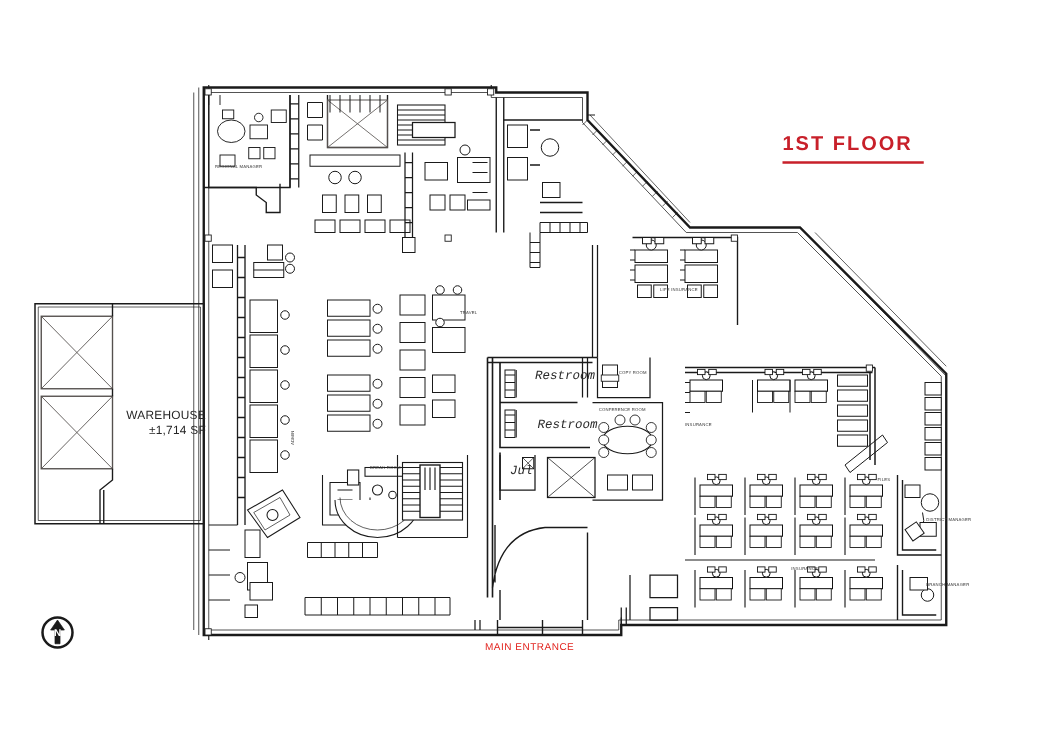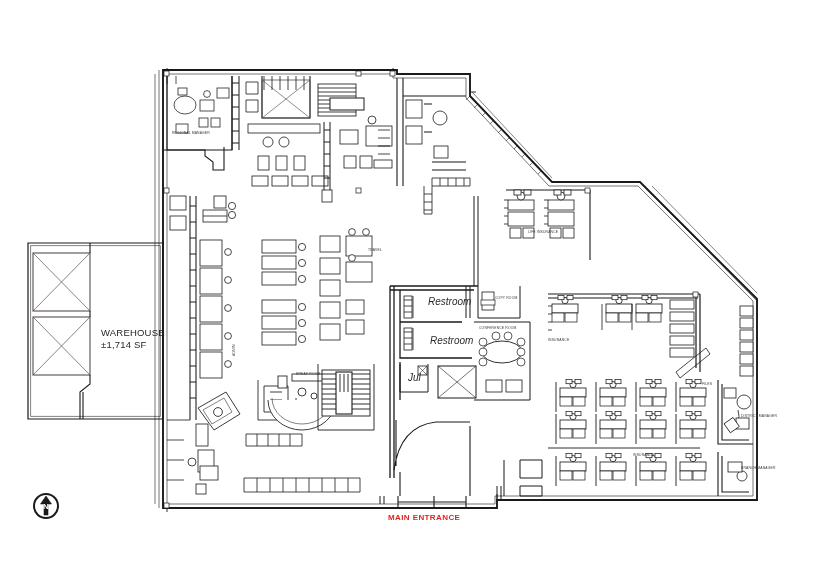--- a/index.html
+++ b/index.html
@@ -6,29 +6,29 @@
   body{width:830px;height:588px;position:relative;overflow:hidden;
        font-family:"Liberation Sans",sans-serif;color:#1a1a1a;}
   #stage{position:absolute;left:0;top:0;width:830px;height:588px;background:#fff;}
   #plan{position:absolute;left:0;top:0;}
 
   .title-wrap{position:absolute;left:626px;top:108px;}
   .title-txt{font-size:16px;font-weight:bold;letter-spacing:1.6px;
              color:#c8202a;font-family:"Liberation Sans",sans-serif;line-height:1;}
   .title-rule{margin-top:5px;width:113px;height:1.6px;background:#c8202a;}
 
-  .entrance-txt{position:absolute;left:388px;top:513px;font-size:8px;font-weight:bold;
+  .entrance-txt{position:absolute;left:388px;top:513px;font-size:8px;font-weight:normal;
                 letter-spacing:.4px;color:#e2241f;}
 
   .wh-label{position:absolute;left:101px;top:327px;font-size:9.5px;
-            letter-spacing:.2px;color:#262626;line-height:1.25;text-align:left;}
+            letter-spacing:.2px;color:#262626;line-height:1.25;text-align:right;}
   .wh-label span{display:block;}
 
   .rm-label{position:absolute;font-size:10px;color:#2b2b2b;
-            font-family:Liberation Sans, sans-serif;font-style:italic;}
+            font-family:Liberation Mono, monospace;font-style:italic;}
 
   .tiny{position:absolute;font-size:3.4px;letter-spacing:.15px;color:#3a3a3a;
         white-space:nowrap;font-family:"Liberation Sans",sans-serif;}
   .tiny.rot{transform-origin:left top;}
 
   .compass{position:absolute;left:32px;top:492px;width:28px;height:28px;}
 </style>
 </head>
 <body>
 
@@ -505,20 +505,24 @@
         <rect x="164" y="188" width="5" height="5"></rect>
         <rect x="356" y="188" width="5" height="5"></rect>
         <rect x="585" y="188" width="5" height="5"></rect>
         <rect x="693" y="292" width="5" height="5"></rect>
         <rect x="164" y="503" width="5" height="5"></rect>
       </g>
 
     </g>
   </svg>
 
+  <div class="title-wrap">
+    <div class="title-txt">1ST FLOOR</div>
+    <div class="title-rule"></div>
+  </div>
 
   <div class="wh-label">
     <span>WAREHOUSE</span>
     <span>±1,714 SF</span>
   </div>
 
   <div class="entrance-txt">MAIN ENTRANCE</div>
 
   <div class="rm-label" style="left:428px;top:296px;">Restroom</div>
   <div class="rm-label" style="left:430px;top:335px;">Restroom</div>

